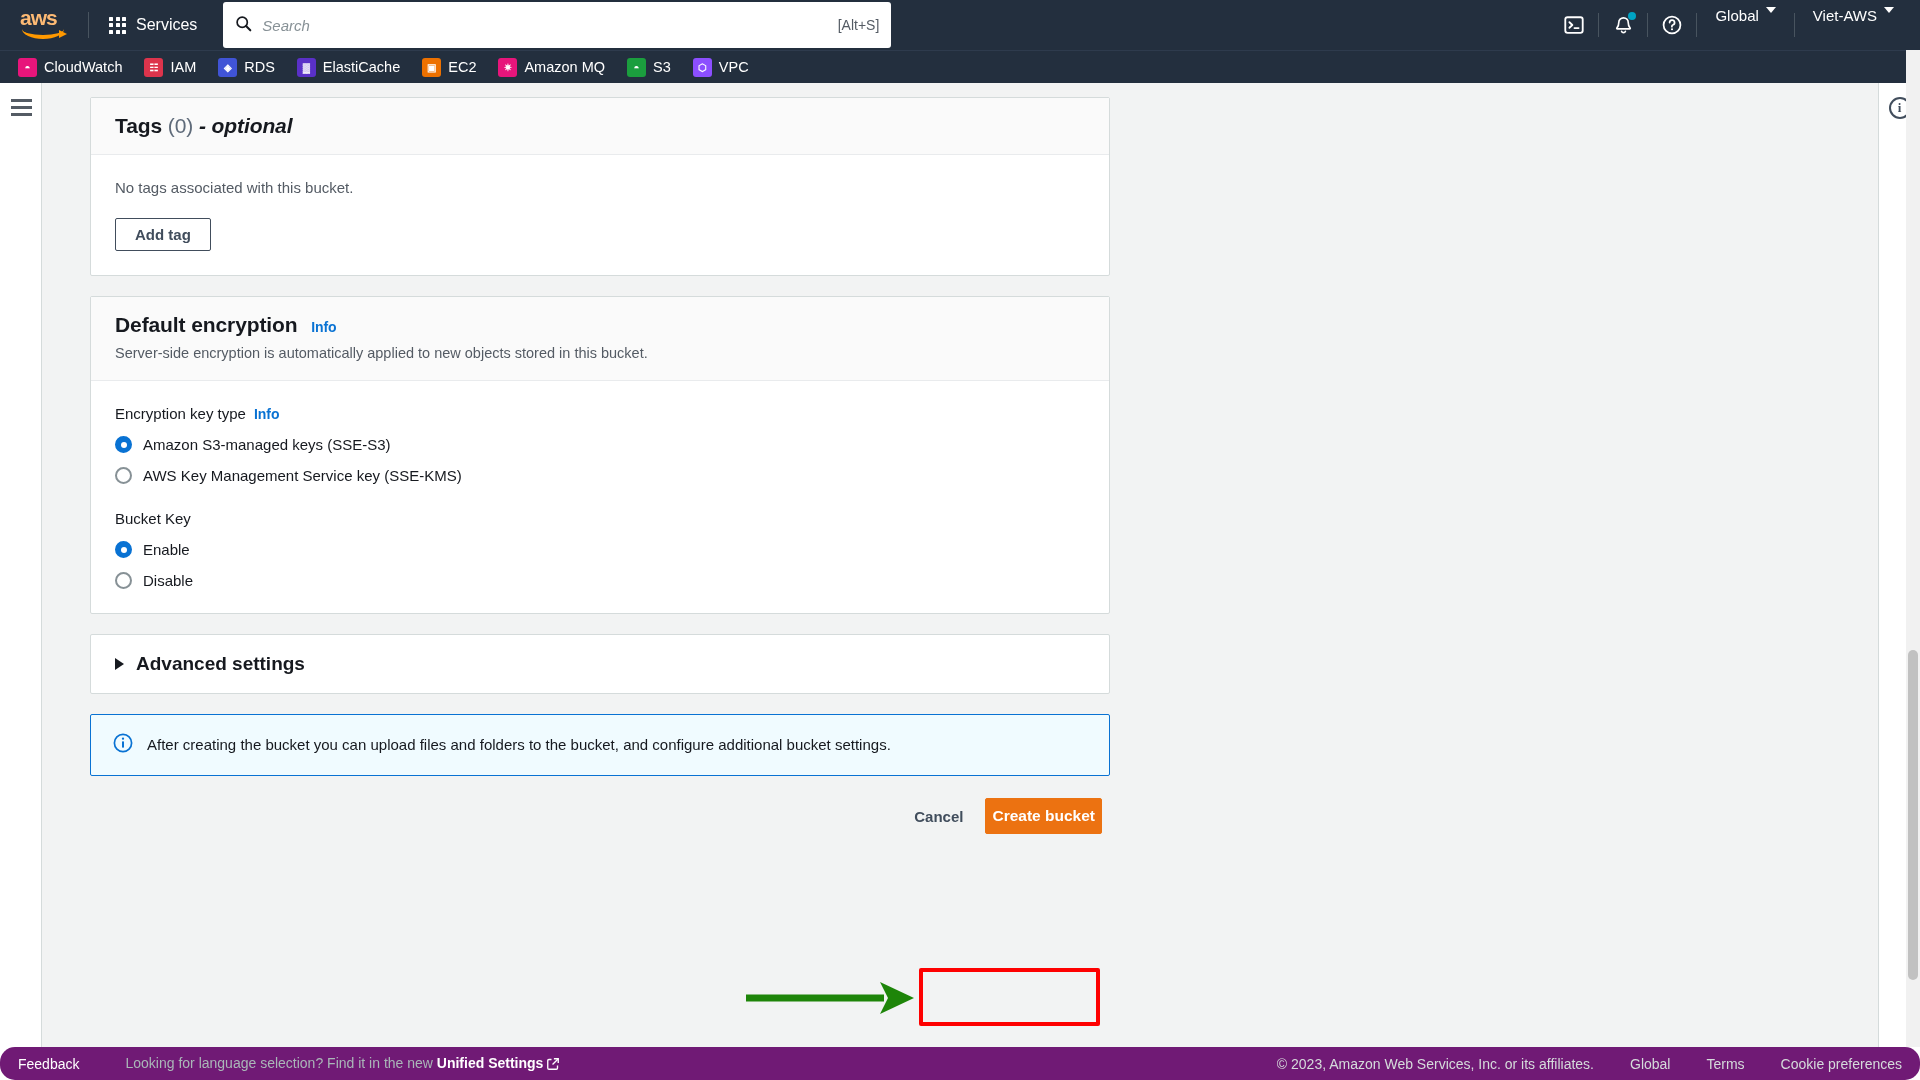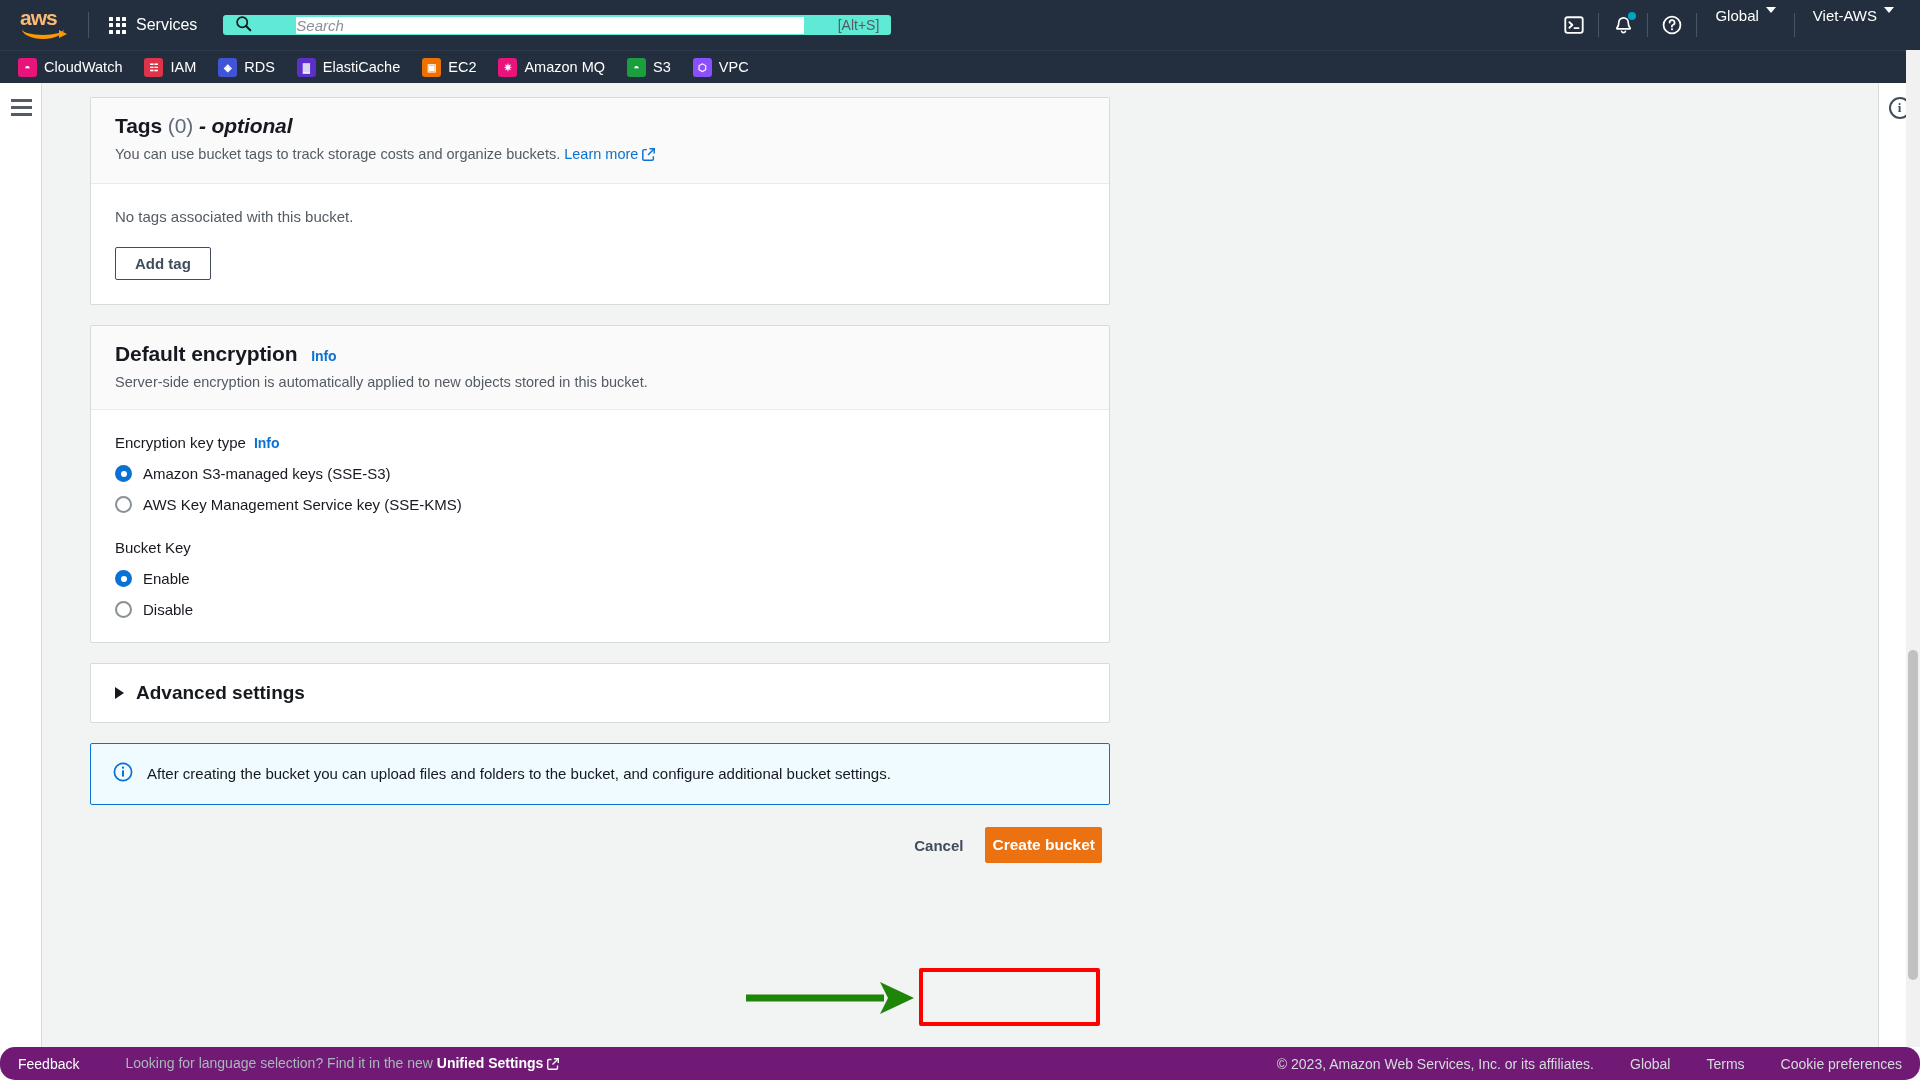--- a/index.html
+++ b/index.html
@@ -36,23 +36,23 @@
   .nav-divider { width: 1px; height: 26px; background: #48545f; margin: 0 16px; }
   .services-btn {
     display: flex; align-items: center; gap: 10px;
     color: #ffffff; font-size: 16px; cursor: pointer;
     padding: 6px 4px;
   }
   .grid-icon { display: grid; grid-template-columns: repeat(3,4px); gap: 2.5px; }
   .grid-icon i { width: 4px; height: 4px; background: #ffffff; display: block; border-radius: 0.5px; }
 
   .searchbar {
-    flex: 0 0 auto; width: 668px; height: 20px; margin-left: 22px;
-    background: #5eead4; border-radius: 3px;
-    display: flex; align-items: center; padding: 0 12px; gap: 34px;
+    flex: 0 0 auto; width: 668px; height: 46px; margin-left: 22px;
+    background: #ffffff; border-radius: 3px;
+    display: flex; align-items: center; padding: 0 12px;
   }
   .searchbar .s-ico { flex: 0 0 auto; margin-right: 10px; }
   .searchbar input {
     flex: 1; border: none; outline: none; font-size: 15px;
     font-family: "Liberation Sans", sans-serif;
     font-style: italic; color: #16191f;
   }
   .searchbar input::placeholder { color: #879196; font-style: italic; }
   .searchbar .alt-s { color: #545b64; font-size: 14px; flex: 0 0 auto; }
 
@@ -350,28 +350,20 @@
 
   <div class="content-area">
     <div class="col">
 
       <div class="card">
         <div class="card-head">
           <div class="card-title">
             <span>Tags</span>
             <span class="count-gray">(0)</span>
             <span class="opt-italic">- optional</span>
-          </div>
-          <div class="card-desc">
-            <span>You can use bucket tags to track storage costs and organize buckets.</span>
-            <span class="learn-link">Learn more</span><span class="ext-ico"><svg width="13" height="13" viewBox="0 0 16 16">
-                  <path d="M6 2H2.6A1.6 1.6 0 0 0 1 3.6v9.8A1.6 1.6 0 0 0 2.6 15h9.8a1.6 1.6 0 0 0 1.6-1.6V10" fill="none" stroke="#0972d3" stroke-width="1.8"></path>
-                  <path d="M9.2 1h5.8v5.8" fill="none" stroke="#0972d3" stroke-width="1.8"></path>
-                  <line x1="15" y1="1" x2="7.4" y2="8.6" stroke="#0972d3" stroke-width="1.8"></line>
-                </svg></span>
           </div>
         </div>
         <div class="card-body">
           <div class="muted-text">No tags associated with this bucket.</div>
           <button class="btn-normal" style="margin-top:22px">Add tag</button>
         </div>
       </div>
 
       <div class="card">
         <div class="card-head">

